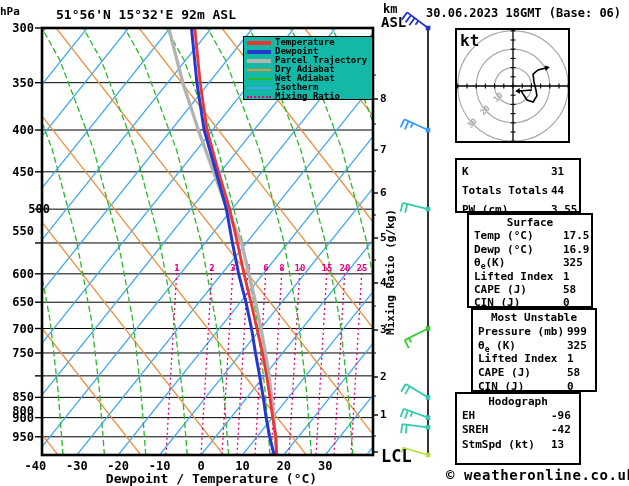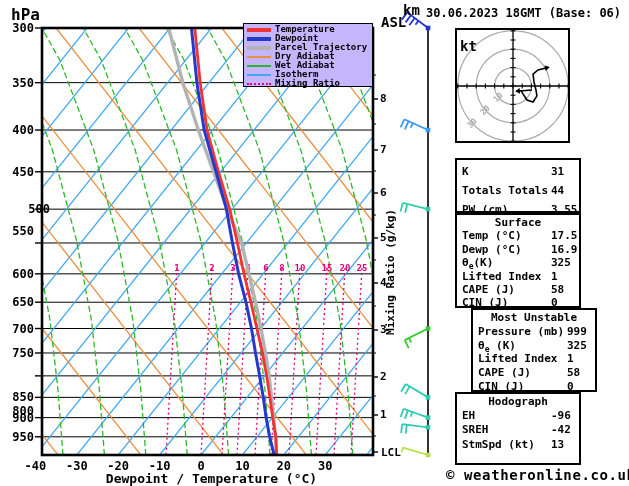--- a/index.html
+++ b/index.html
@@ -1,34 +1,34 @@
 <!DOCTYPE html>
 <html><head>
 <meta charset="utf-8">
 <style>
   html,body{margin:0;padding:0;background:#fff;}
   .stage{position:relative;width:629px;height:486px;background:#fff;overflow:hidden;
          font-family:"DejaVu Sans Mono","Liberation Mono",monospace;font-weight:bold;color:#000;}
   .stage svg{position:absolute;left:0;top:0;}
   .abs{position:absolute;white-space:nowrap;}
-  .lbl-hpa{left:11px;top:5px;font-size:16px;}
+  .lbl-hpa{left:0;top:5px;font-size:11px;}
   .lbl-title{left:56px;top:7px;font-size:13px;}
-  .lbl-km{left:383px;top:2px;font-size:14px;margin-left:20px;}
+  .lbl-km{left:383px;top:2px;font-size:12px;}
   .lbl-asl{left:381px;top:14px;font-size:14px;}
   .lbl-date{left:426px;top:6px;font-size:12px;}
-  .lbl-kt{left:460px;top:38px;font-size:14px;}
-  .lbl-lcl{left:381px;top:446px;font-size:11px;}
+  .lbl-kt{left:460px;top:31px;font-size:16px;}
+  .lbl-lcl{left:381px;top:446px;font-size:17px;}
   .lbl-xtitle{left:46px;top:471px;width:331px;text-align:center;font-size:13px;}
   .lbl-mixaxis{left:390px;top:272px;font-size:11px;transform:translate(-50%,-50%) rotate(-90deg);}
   .lbl-footer{left:446px;top:467px;font-size:14px;letter-spacing:0.6px;}
   .p-lbl{position:absolute;left:0;width:34px;text-align:right;font-size:12px;}
   .km-lbl{position:absolute;left:380px;font-size:11px;}
   .x-lbl{position:absolute;top:459px;width:40px;text-align:center;font-size:12px;}
-  .legend{position:absolute;left:243px;top:23px;width:130px;height:64px;border:1.5px solid #000;
-          background:#c4b5fd;box-sizing:border-box;padding-top:1px;}
+  .legend{position:absolute;left:243px;top:36px;width:130px;height:64px;border:1.5px solid #000;
+          background:#14b8a6;box-sizing:border-box;padding-top:1px;}
   .leg-row{height:9px;line-height:9px;font-size:9px;display:flex;align-items:center;}
   .leg-swatch{display:inline-block;width:24px;margin:0 4px 0 3px;flex:none;}
   .panel-box{position:absolute;left:455px;width:126px;border:2px solid #000;background:#fff;
              box-sizing:border-box;font-size:11px;overflow:hidden;}
   .panel-hdr{text-align:center;}
   .panel-row{position:relative;padding-left:5px;}
   .panel-val{position:absolute;left:94px;top:0;}
   .hodo-box{position:absolute;left:455px;top:28px;width:115px;height:115px;border:2.5px solid #000;
             box-sizing:border-box;background:transparent;}
   sub.th{font-size:8px;}
@@ -235,20 +235,21 @@
         <text x="486.9824" y="112.0176" fill="#aaaaaa" font-size="8px" font-weight="bold" font-family="DejaVu Sans Mono, monospace" text-anchor="middle" transform="rotate(-45 486.9824 112.0176)">20</text>
         <text x="473.9736" y="125.0264" fill="#aaaaaa" font-size="8px" font-weight="bold" font-family="DejaVu Sans Mono, monospace" text-anchor="middle" transform="rotate(-45 473.9736 125.0264)">30</text>
         <polyline points="545.936,67.96799999999999 538.024,69.992 533.056,74.03999999999999 533.976,81.952 536,90.048 536.92,95.936 533.056,102.008 526.984,99.984 522.936,93.912 520.912,90.048" fill="none" stroke="#000" stroke-width="1.6"></polyline>
         <polyline points="531.952,90.048 519.072,90.968" fill="none" stroke="#000" stroke-width="1.6"></polyline>
         <polygon points="549.8112108179103,66.97666700006945 544.4670247364667,65.45361902744892 545.8548909363693,70.87891417252328" fill="#000"></polygon>
         <polygon points="515.0821652006771,91.25298819995164 520.0694586998306,93.70388671953573 519.6704752198984,88.11811800048362" fill="#000"></polygon>
       </g>
     </svg>
 
   <div class="abs lbl-hpa">hPa</div>
+  <div class="abs lbl-title">51°56'N 15°32'E 92m ASL</div>
   <div class="abs lbl-km">km</div>
   <div class="abs lbl-asl">ASL</div>
   <div class="abs lbl-date">30.06.2023 18GMT (Base: 06)</div>
 
   <div id="pressure-labels">
       <div class="p-lbl" style="top: 21px;">300</div>
       <div class="p-lbl" style="top: 75.671px;">350</div>
       <div class="p-lbl" style="top: 123.029px;">400</div>
       <div class="p-lbl" style="top: 164.802px;">450</div>
       <div class="p-lbl" style="top: 202.169px; margin-left: 16px;">500</div>
@@ -320,21 +321,21 @@
 
   <div class="hodo-box"></div>
   <div class="abs lbl-kt">kt</div>
 
   <div id="tables">
       <div class="panel-box" style="top: 158px; height: 55px; padding-top: 2px; line-height: 19px;">
         <div class="panel-row" style="height: 19px;"><span>K</span><span class="panel-val">31</span></div>
         <div class="panel-row" style="height: 19px;"><span>Totals Totals</span><span class="panel-val">44</span></div>
         <div class="panel-row" style="height: 19px;"><span>PW (cm)</span><span class="panel-val">3.55</span></div>
       </div>
-      <div class="panel-box" style="top: 213px; height: 95px; padding-top: 1px; line-height: 13.4px;">
+      <div class="panel-box" style="top: 213px; height: 95px; padding-top: 1px; line-height: 13.4px; margin-left: 12px;">
         <div class="panel-hdr" style="position: relative;">Surface</div>
         <div class="panel-row" style="height: 13.4px;"><span>Temp (°C)</span><span class="panel-val">17.5</span></div>
         <div class="panel-row" style="height: 13.4px;"><span>Dewp (°C)</span><span class="panel-val">16.9</span></div>
         <div class="panel-row" style="height: 13.4px;"><span><span>θ</span><sub class="th">e</sub><span>(K)</span></span><span class="panel-val">325</span></div>
         <div class="panel-row" style="height: 13.4px;"><span>Lifted Index</span><span class="panel-val">1</span></div>
         <div class="panel-row" style="height: 13.4px;"><span>CAPE (J)</span><span class="panel-val">58</span></div>
         <div class="panel-row" style="height: 13.4px;"><span>CIN (J)</span><span class="panel-val">0</span></div>
       </div>
       <div class="panel-box" style="top: 308px; height: 84px; padding-top: 1px; line-height: 13.8px; margin-left: 16px;">
         <div class="panel-hdr" style="position: relative;">Most Unstable</div>

